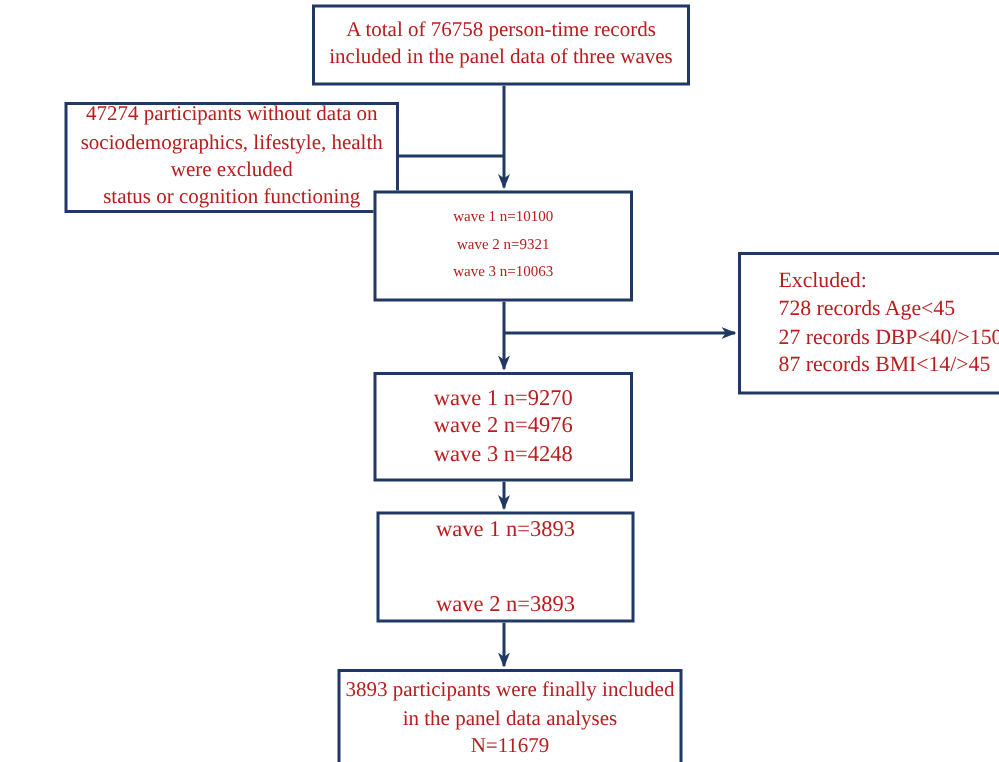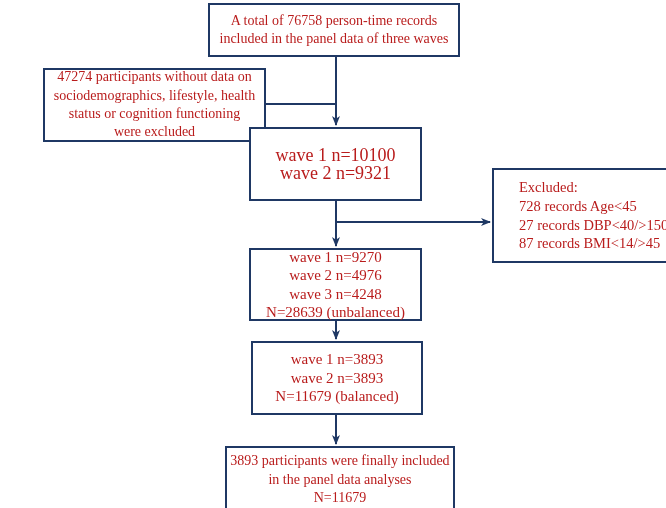--- a/index.html
+++ b/index.html
@@ -29,26 +29,26 @@
     line-height: 18.4px;
     font-size: 14px;
     padding: 1px 2px;
   }
   .box .line {
     display: block;
     white-space: nowrap;
   }
   #box-total      { left: 208px; top: 3px;   width: 252px; height: 54px; }
   #box-left-excl  { left: 3px;   top: 68px;  width: 223px; height: 74px; margin-left: 40px; }
-  #box-wave1      { left: 249px; top: 127px; width: 173px; height: 74px; font-size: 18px; }
+  #box-wave1      { left: 249px; top: 127px; width: 173px; height: 74px; font-size: 10px; }
   #box-right-excl { left: 492px; top: 168px; width: 208px; height: 95px;
                     align-items: flex-start; text-align: left;
                     padding-left: 25px; font-size: 14.5px; line-height: 18.6px; }
   #box-wave2      { left: 249px; top: 248px; width: 173px; height: 73px; font-size: 15px; }
-  #box-wave3      { left: 251px; top: 341px; width: 172px; height: 74px; font-size: 15px; }
+  #box-wave3      { left: 251px; top: 341px; width: 172px; height: 74px; font-size: 15px; justify-content: space-between; }
   #box-final      { left: 225px; top: 446px; width: 230px; height: 68px; }
   svg.connectors {
     position: absolute;
     left: 0;
     top: 0;
     pointer-events: none;
   }
   svg.connectors line {
     stroke: #1f3864;
     stroke-width: 2;
@@ -74,47 +74,46 @@
   </svg>
 
   <div class="box" id="box-total">
     <span class="line">A total of 76758 person-time records</span>
     <span class="line">included in the panel data of three waves</span>
   </div>
 
   <div class="box" id="box-left-excl">
     <span class="line">47274 participants without data on</span>
     <span class="line">sociodemographics, lifestyle, health</span>
+    <span class="line">were excluded</span>
     <span class="line">status or cognition functioning</span>
-    <span class="line">were excluded</span>
   </div>
 
   <div class="box" id="box-wave1">
     <span class="line">wave 1 n=10100</span>
     <span class="line">wave 2 n=9321</span>
+    <span class="line">wave 3 n=10063</span>
   </div>
 
   <div class="box" id="box-right-excl">
     <span class="line">Excluded:</span>
     <span class="line">728 records Age&lt;45</span>
     <span class="line">27 records DBP&lt;40/&gt;150</span>
     <span class="line">87 records BMI&lt;14/&gt;45</span>
   </div>
 
   <div class="box" id="box-wave2">
     <span class="line">wave 1 n=9270</span>
     <span class="line">wave 2 n=4976</span>
     <span class="line">wave 3 n=4248</span>
-    <span class="line">N=28639 (unbalanced)</span>
   </div>
 
   <div class="box" id="box-wave3">
     <span class="line">wave 1 n=3893</span>
     <span class="line">wave 2 n=3893</span>
-    <span class="line">N=11679 (balanced)</span>
   </div>
 
   <div class="box" id="box-final">
     <span class="line">3893 participants were finally included</span>
     <span class="line">in the panel data analyses</span>
     <span class="line">N=11679</span>
   </div>
 
 </div>
 

